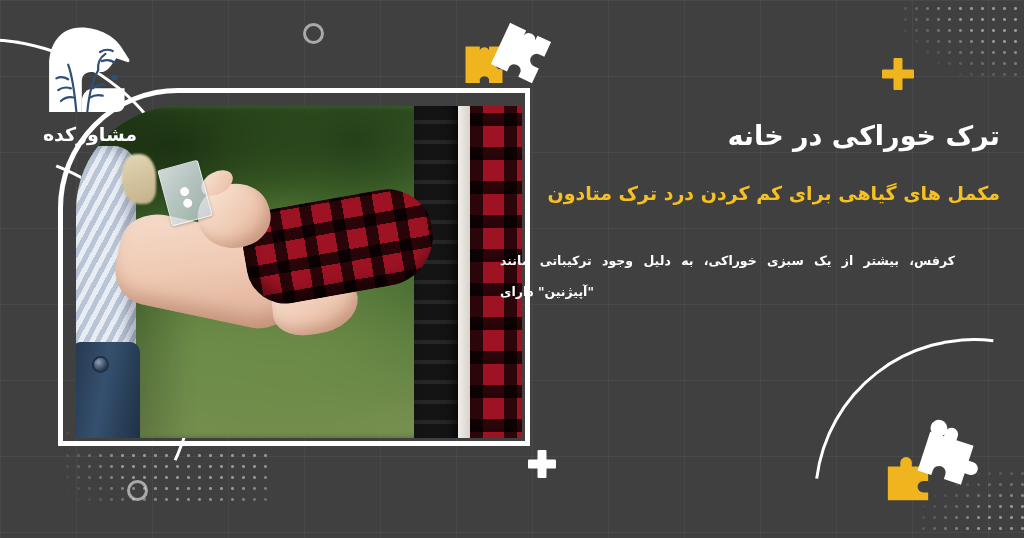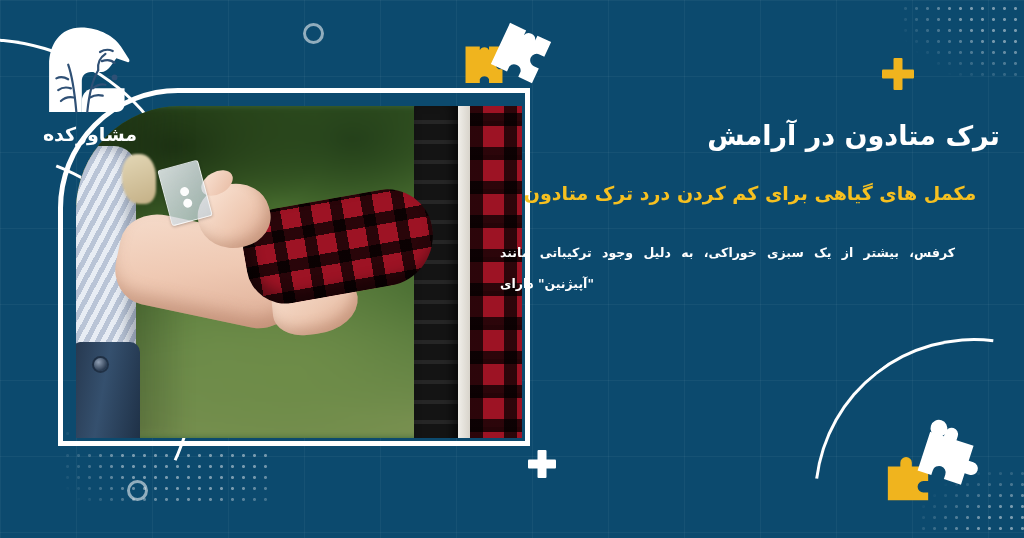--- a/index.html
+++ b/index.html
@@ -7,21 +7,21 @@
   html,body { background:#1b2d42; }
   body {
     font-family:"DejaVu Sans","Liberation Sans",sans-serif;
     -webkit-font-smoothing:antialiased;
   }
 
   .banner {
     position:relative;
     width:1024px; height:538px;
     overflow:hidden;
-    background:#0c4a6e;
+    background:#404040;
   }
 
   
   .grid-overlay {
     position:absolute; inset:0;
     background-image:
       linear-gradient(to right, rgba(255,255,255,.045) 1px, transparent 1px),
       linear-gradient(to bottom, rgba(255,255,255,.045) 1px, transparent 1px);
     background-size:76px 76px;
     pointer-events:none;
@@ -289,28 +289,27 @@
     font-weight:bold;
     line-height:1.35;
     letter-spacing:.2px;
   }
   .subtitle {
     color:#F6C020;
     font-size:19px;
     font-weight:bold;
     line-height:1.45;
     margin-top:26px;
-    text-align:center;
   }
   .body-text {
     color:#ffffff;
     font-size:12.5px;
     font-weight:bold;
     line-height:2.45;
-    margin-top:30px;
+    margin-top:38px;
     width:455px;
     margin-right:auto;
     text-align:justify;
     text-align-last:left;
   }
   .body-text .l2 { display:block; }
 </style>
 </head>
 <body>
 
@@ -383,20 +382,20 @@
         <path d="M64 50c-1-8 2-14 8-18"></path>
         <path d="M68 40c6-2 11-1 14 2"></path>
         <path d="M66 30c5-3 10-3 14-1"></path>
       </g>
       <circle cx="82" cy="58" r="3.2" fill="#2f5075"></circle>
     </svg>
     <div class="logo-text">مشاورکده</div>
   </div>
 
   <div class="content">
-    <div class="title">ترک متادون در آرامش</div>
+    <div class="title">ترک خوراکی در خانه</div>
     <div class="subtitle">مکمل های گیاهی برای کم کردن درد ترک متادون</div>
     <div class="body-text">
       <span>کرفس، بیشتر از یک سبزی خوراکی، به دلیل وجود ترکیباتی مانند "آپیژنین" دارای</span>
     </div>
   </div>
 
 </div>
 
 </body></html>

